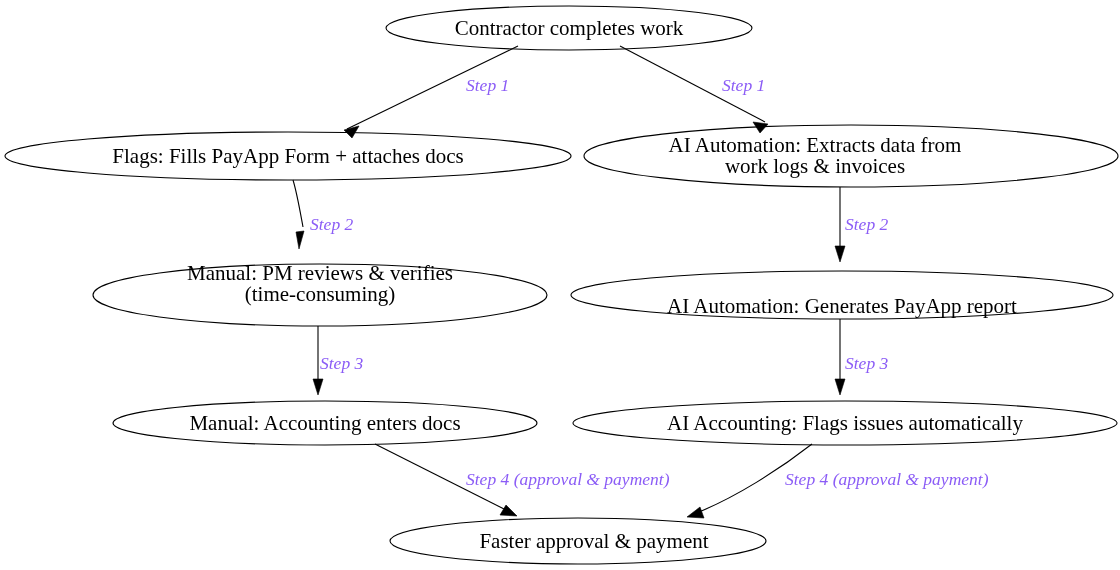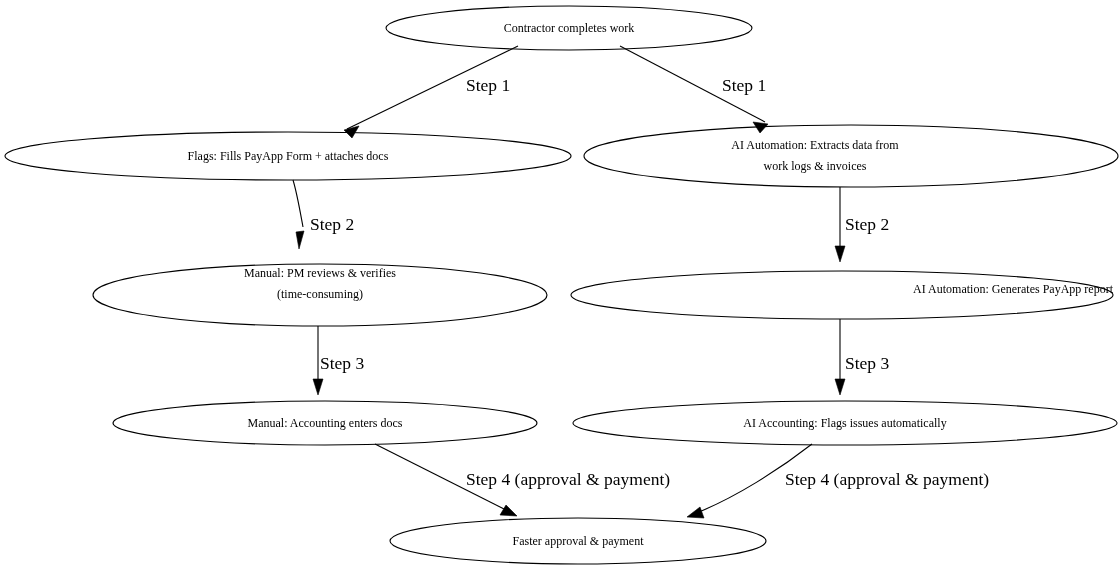--- a/index.html
+++ b/index.html
@@ -35,34 +35,35 @@
   }
   .edge-arrow {
     fill: #000000;
     stroke: #000000;
     stroke-width: 0.6;
   }
   .node-label {
     position: absolute;
     text-align: center;
     color: #000000;
-    font-size: 12px;
+    font-size: 21px;
     line-height: 21px;
     white-space: pre;
     transform: translate(-50%, -50%);
     pointer-events: none;
     font-family: "Liberation Serif", "DejaVu Serif", serif;
   }
   .edge-label {
     position: absolute;
-    color: #000000;
+    color: #8b5cf6;
     font-size: 17.5px;
     line-height: 20px;
     white-space: pre;
     font-family: "Liberation Serif", "DejaVu Serif", serif;
+    font-style: italic;
   }
 </style>
 </head>
 <body>
 
 <div id="canvas">
   <svg id="graph-svg" viewBox="0 0 1120 570" xmlns="http://www.w3.org/2000/svg">
       <g class="edge-group">
         <path d="M518,46 L347,129" class="edge-path"></path>
         <path d="M344,130 L359,126 L352,138 Z" class="edge-arrow"></path>
@@ -112,18 +113,18 @@
       <div class="edge-label" style="left: 320px; top: 353px;">Step 3</div>
       <div class="edge-label" style="left: 845px; top: 353px;">Step 3</div>
       <div class="edge-label" style="left: 466px; top: 469px;">Step 4 (approval &amp; payment)</div>
       <div class="edge-label" style="left: 785px; top: 469px;">Step 4 (approval &amp; payment)</div>
       <div class="node-label" style="left: 569px; top: 28px; width: 366px;">Contractor completes work</div>
       <div class="node-label" style="left: 288px; top: 156px; width: 566px;">Flags: Fills PayApp Form + attaches docs</div>
       <div class="node-label" style="left: 815px; top: 156px; width: 534px;">AI Automation: Extracts data from
 work logs &amp; invoices</div>
       <div class="node-label" style="left: 320px; top: 284px; width: 454px;">Manual: PM reviews &amp; verifies
 (time-consuming)</div>
-      <div class="node-label" style="left: 842px; top: 289px; width: 542px; text-align: right;">AI Automation: Generates PayApp report</div>
+      <div class="node-label" style="left: 842px; top: 306px; width: 542px;">AI Automation: Generates PayApp report</div>
       <div class="node-label" style="left: 325px; top: 423px; width: 424px;">Manual: Accounting enters docs</div>
       <div class="node-label" style="left: 845px; top: 423px; width: 544px;">AI Accounting: Flags issues automatically</div>
-      <div class="node-label" style="left: 578px; top: 541px; width: 376px;">Faster approval &amp; payment</div>
+      <div class="node-label" style="left: 594px; top: 541px; width: 376px;">Faster approval &amp; payment</div>
     </div>
 </div>
 
 </body></html>

